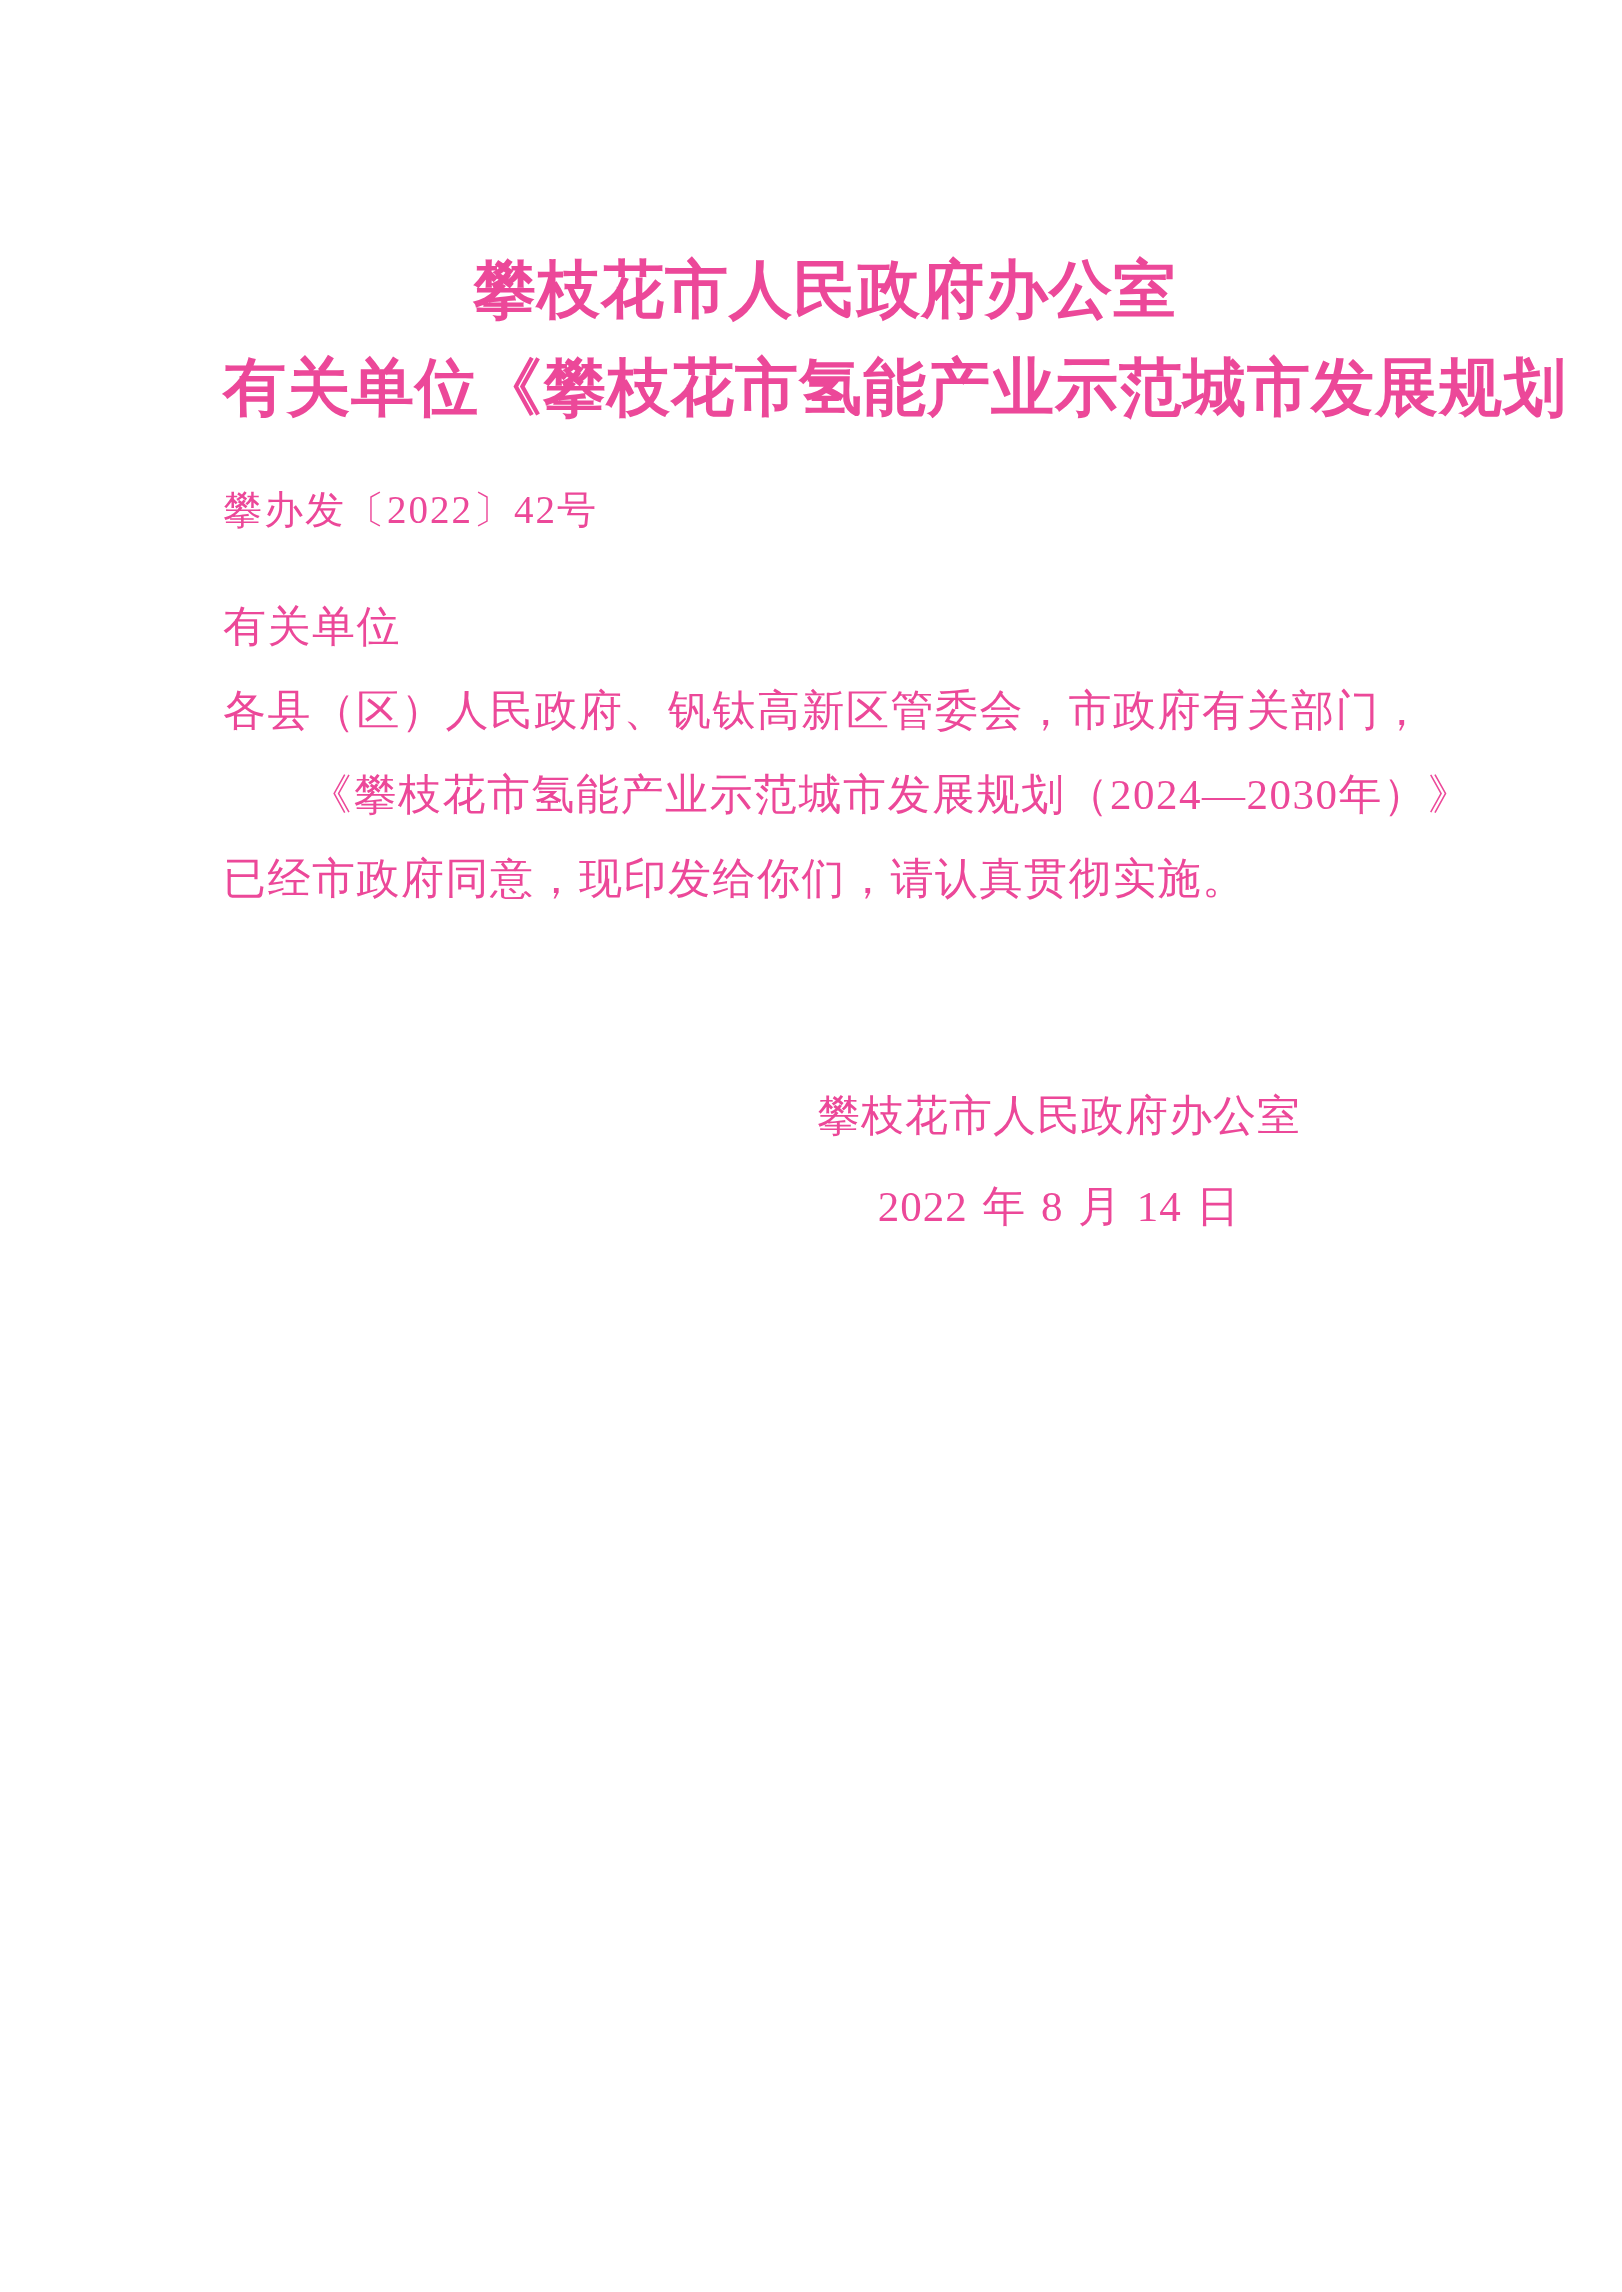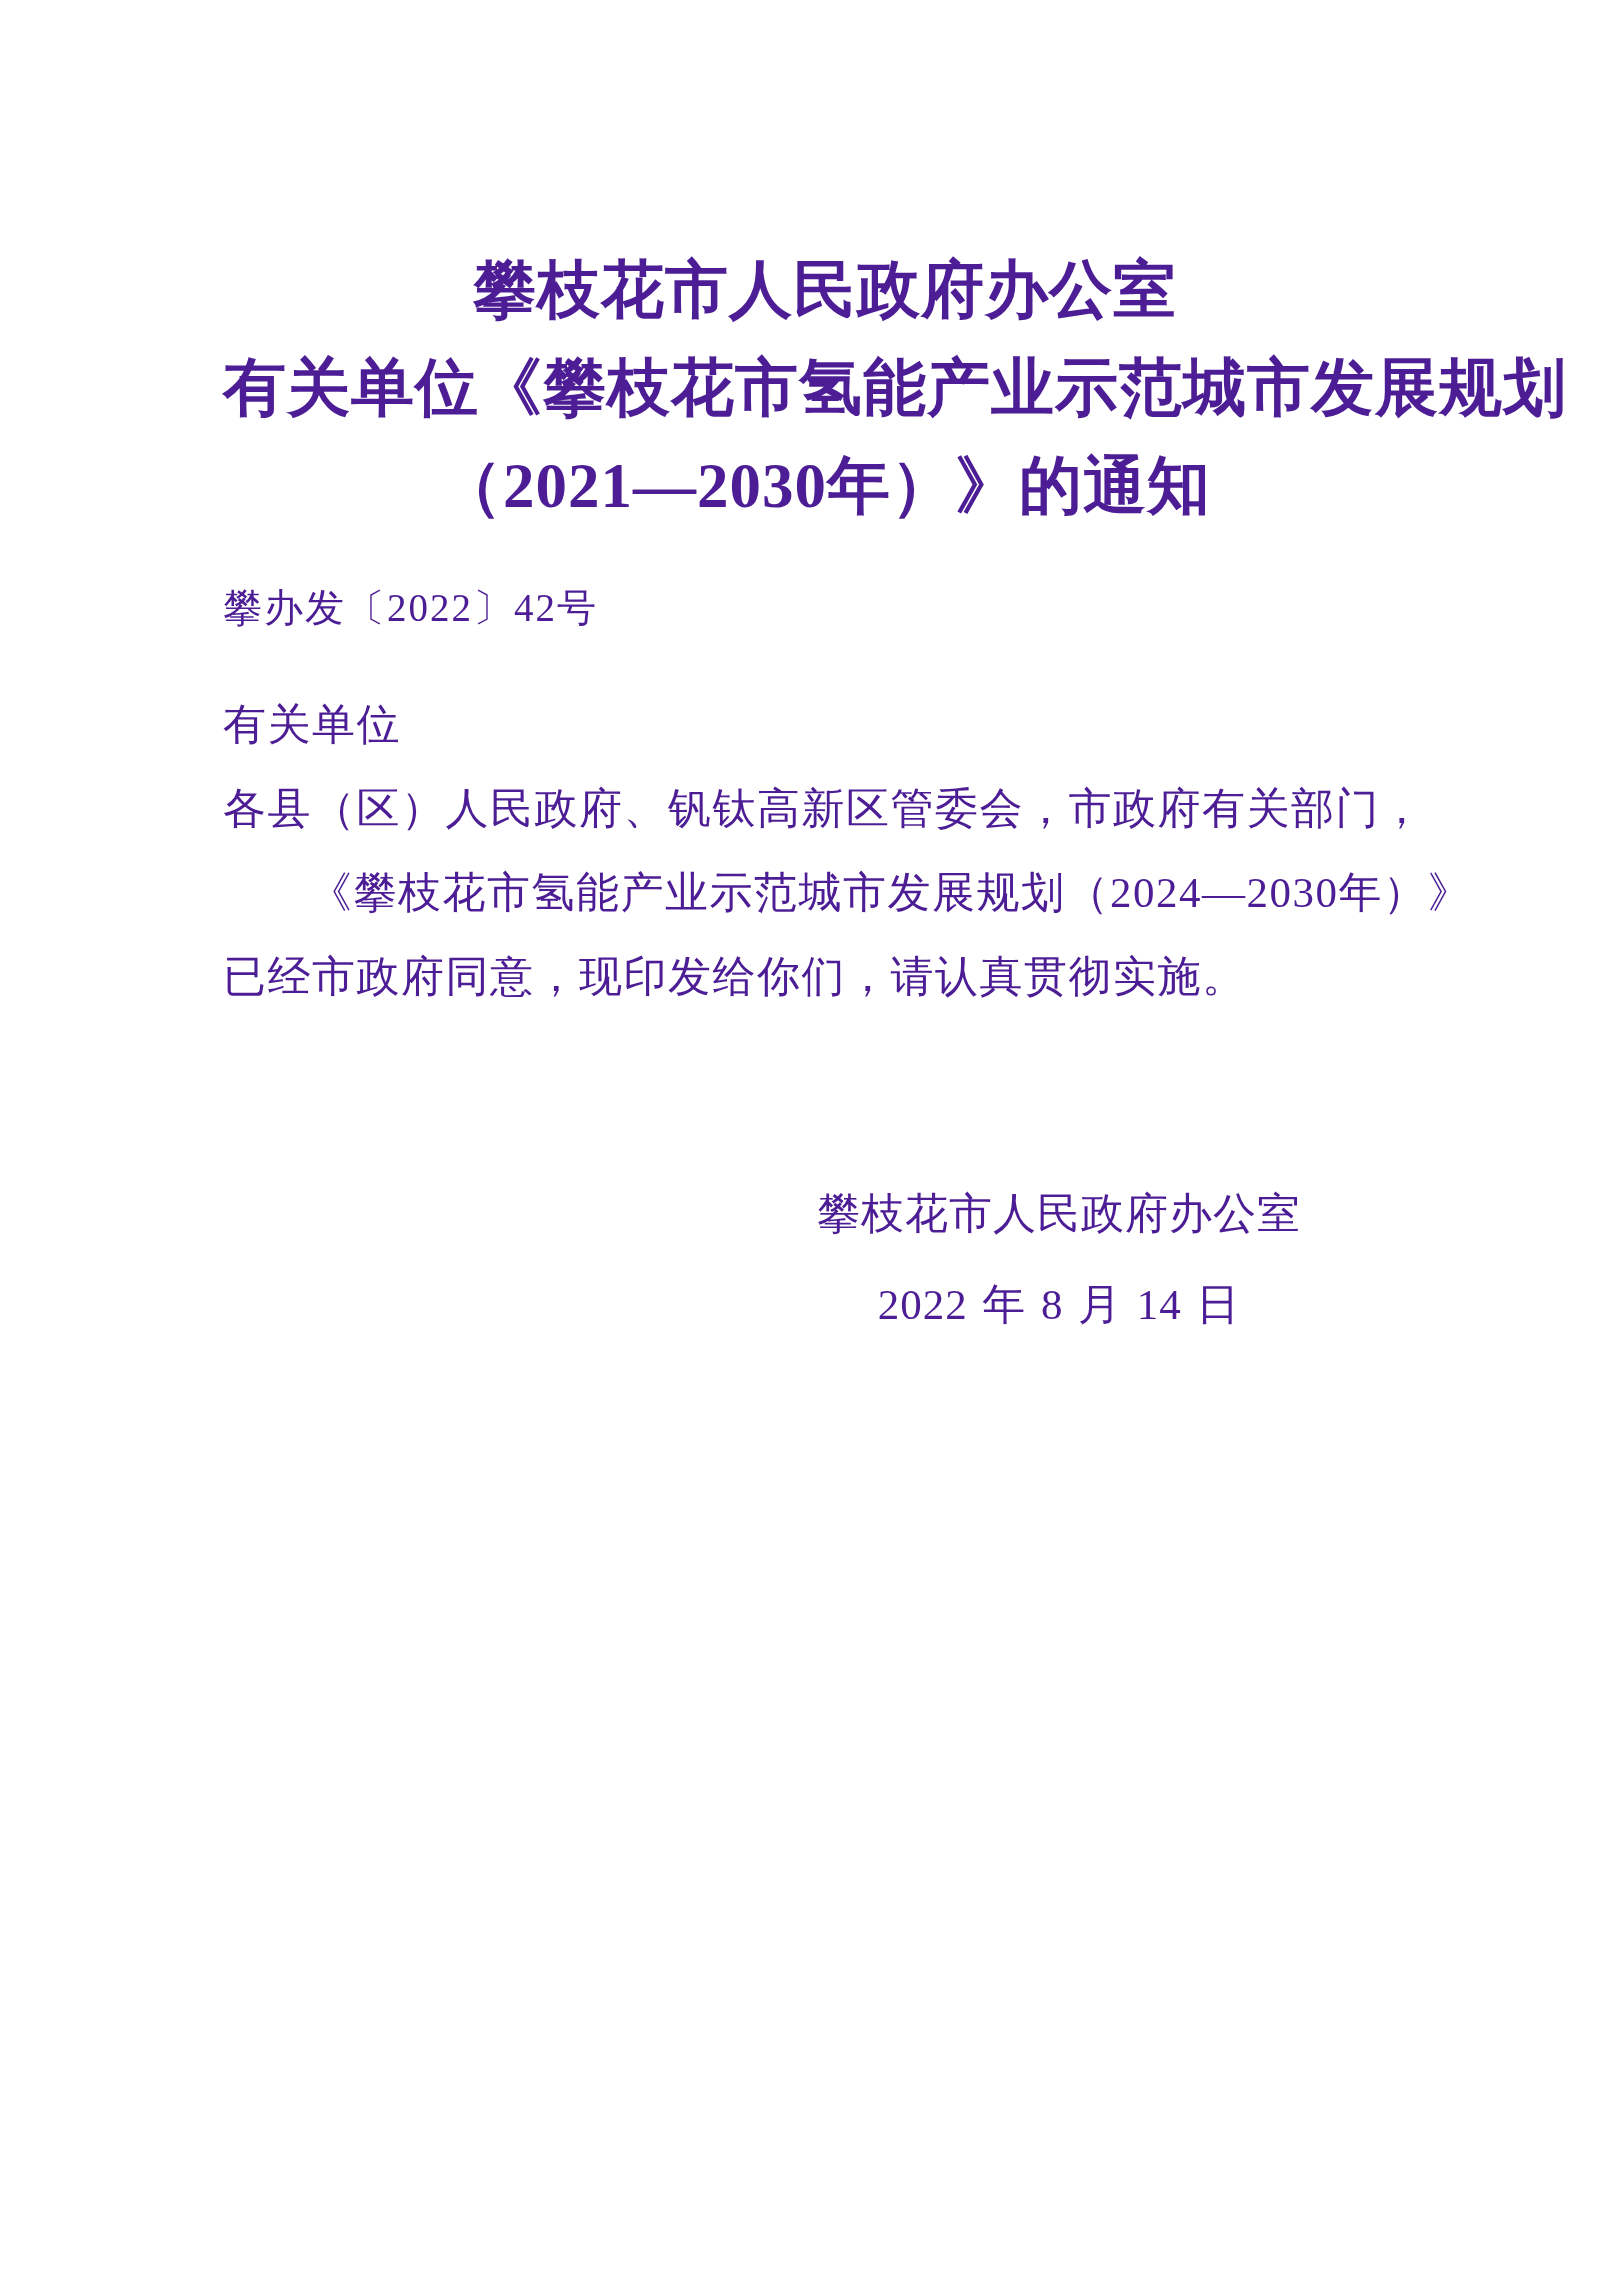--- a/index.html
+++ b/index.html
@@ -5,21 +5,21 @@
   html, body {
     margin: 0;
     padding: 0;
     background: #ffffff;
   }
   .page {
     position: relative;
     width: 1622px;
     height: 2293px;
     background: #ffffff;
-    color: #4c1d95;
+    color: #ec4899;
     font-family: "Liberation Serif", serif;
     box-sizing: border-box;
     padding: 241px 195px 0 223px;
     overflow: hidden;
   }
   .title {
     margin: 0;
     font-size: 63px;
     font-weight: bold;
     text-align: center;
@@ -69,21 +69,20 @@
   }
 </style>
 </head>
 <body>
 
 <div class="page">
 
   <h1 class="title">
     <span class="title-line">攀枝花市人民政府办公室</span>
     <span class="title-line">有关单位《攀枝花市氢能产业示范城市发展规划</span>
-    <span class="title-line">（2021—2030年）》的通知</span>
   </h1>
 
   <div class="doc-number">攀办发〔2022〕42号</div>
 
   <div class="body-text">
     <p class="salutation-line">有关单位</p>
     <p class="salutation-line">各县（区）人民政府、钒钛高新区管委会，市政府有关部门，</p>
     <p class="paragraph-line indent">《攀枝花市氢能产业示范城市发展规划（2024—2030年）》</p>
     <p class="paragraph-line">已经市政府同意，现印发给你们，请认真贯彻实施。</p>
   </div>

